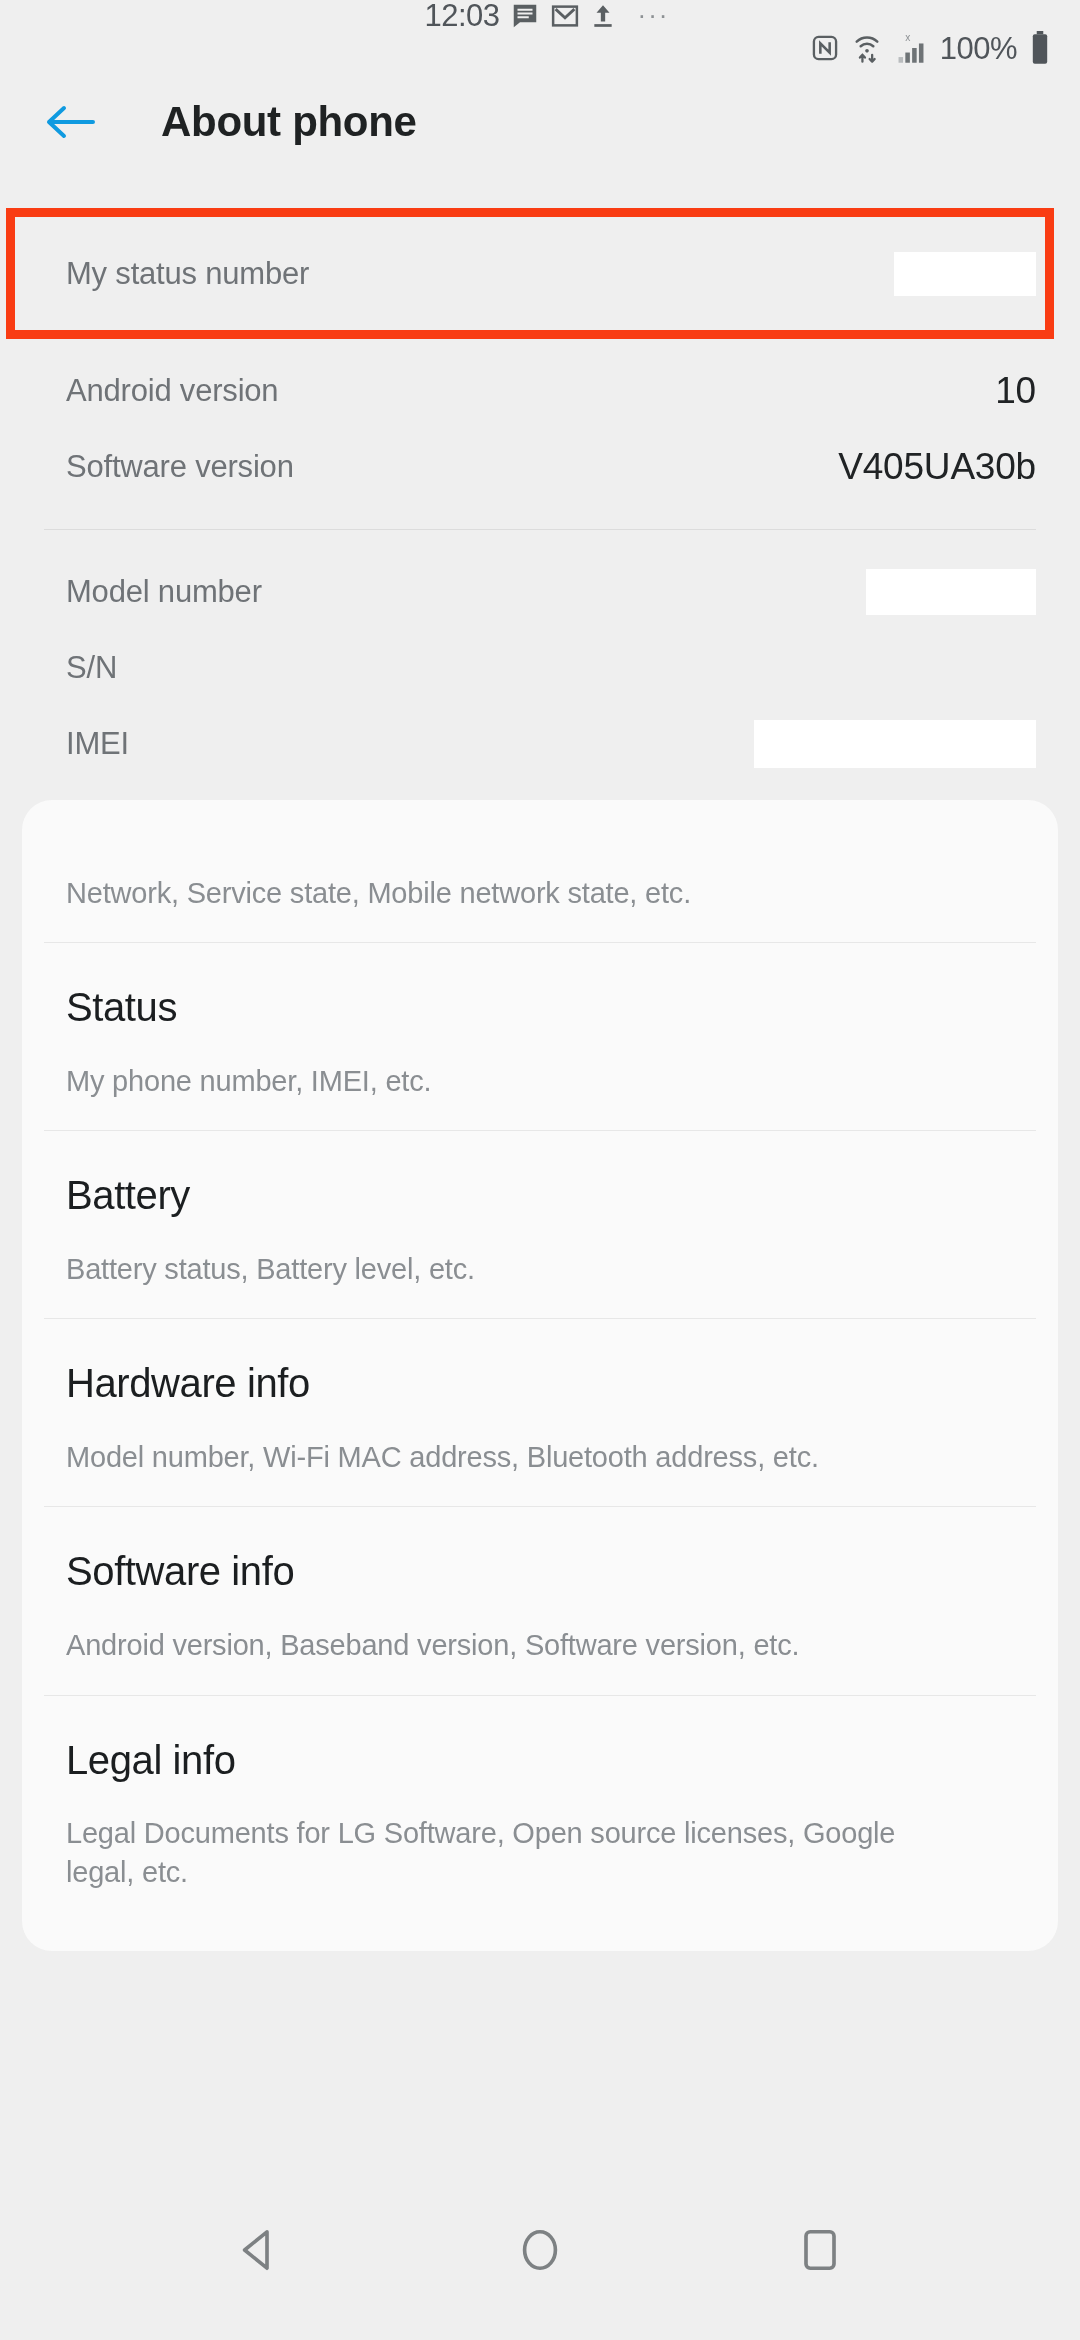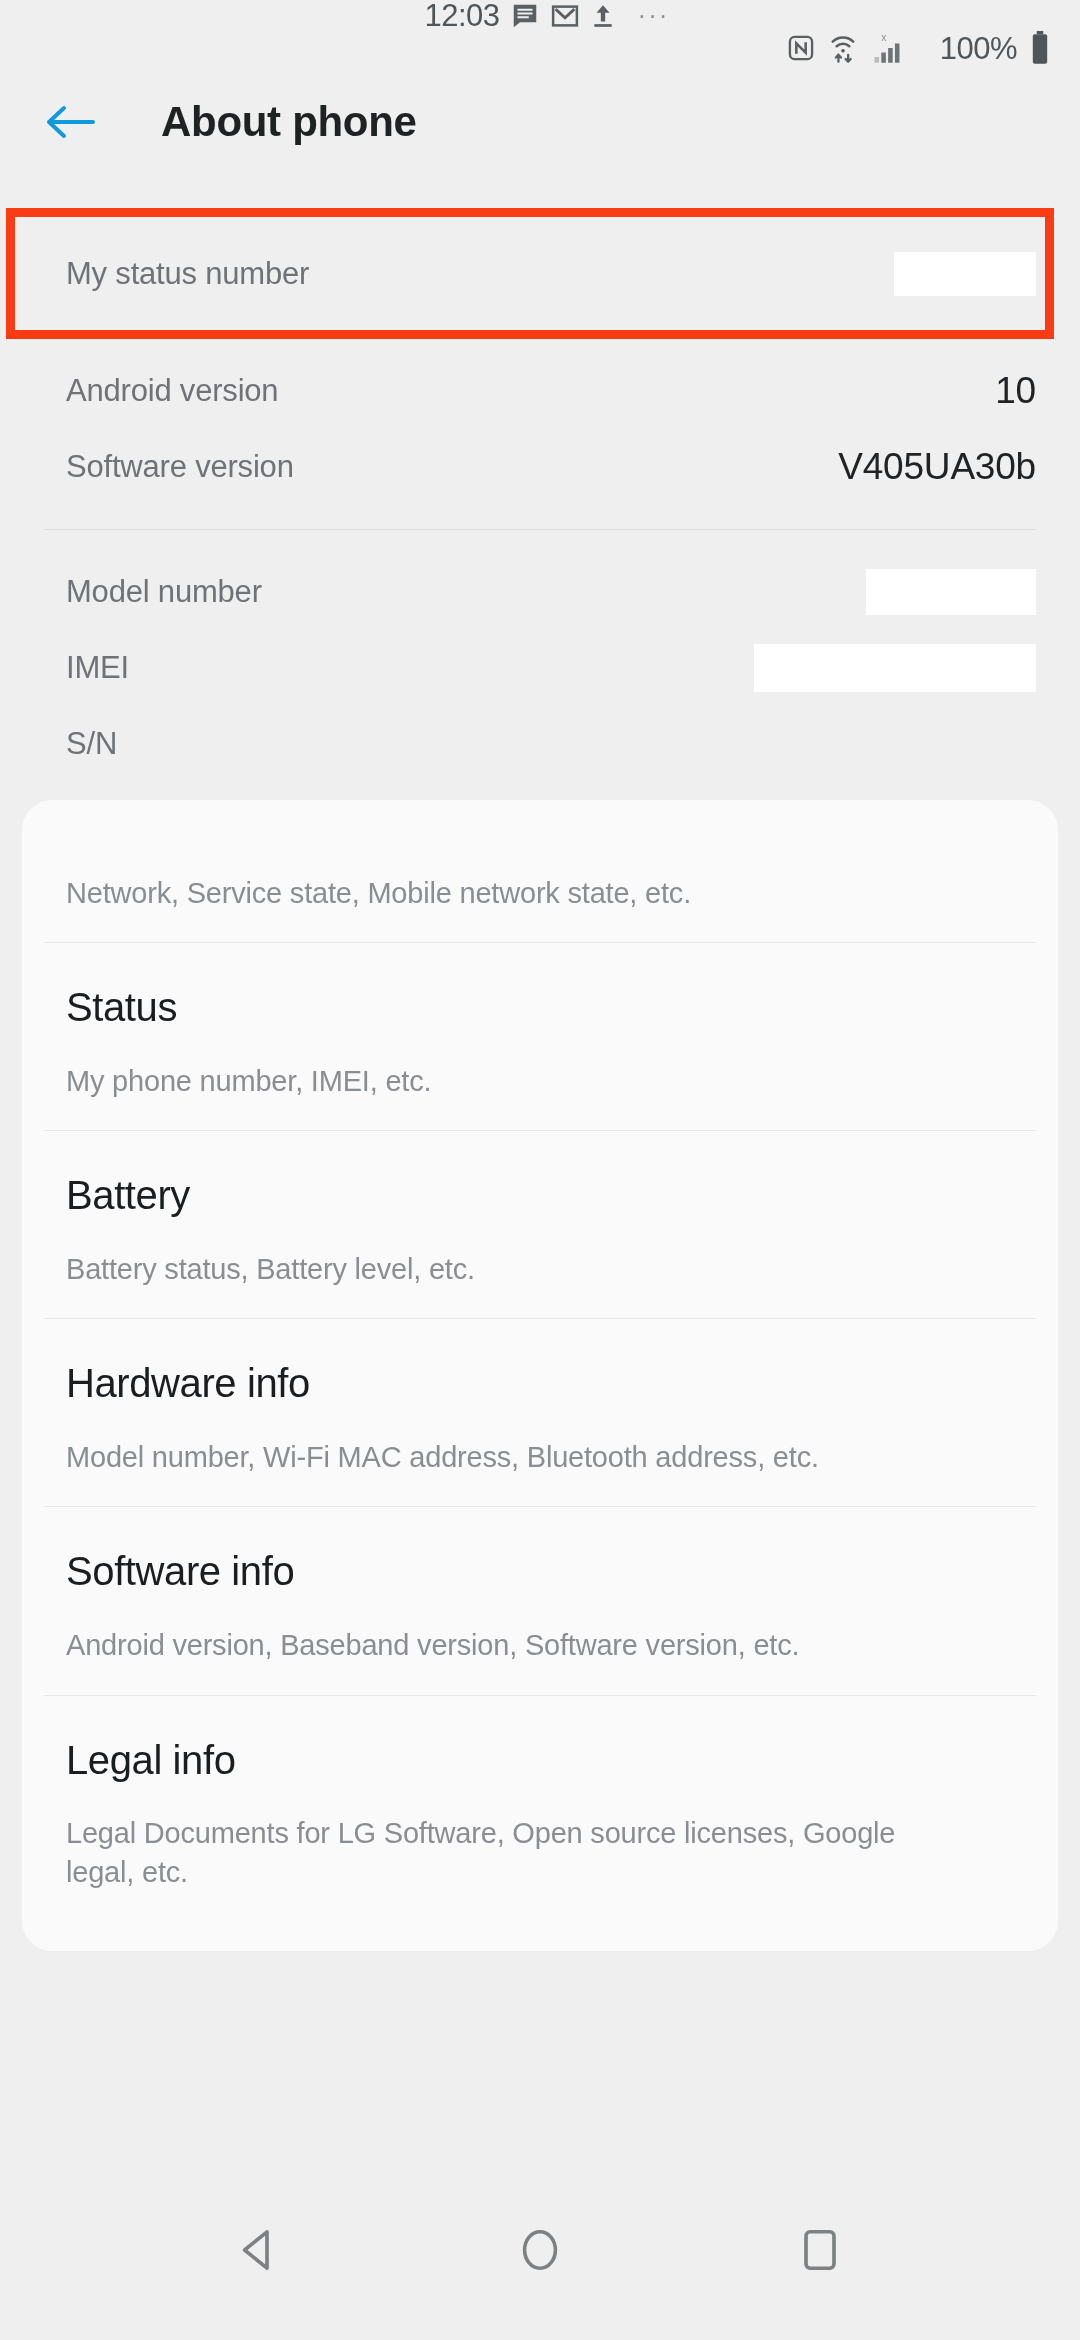--- a/index.html
+++ b/index.html
@@ -35,21 +35,20 @@
     font-size: 31px;
     letter-spacing: -0.5px;
     color: #50555a;
     line-height: 1;
   }
   .sb-batt-text {
     font-size: 31px;
     color: #50555a;
     letter-spacing: -0.5px;
     line-height: 1;
-    margin-left: 24px;
   }
   .sb-dots {
     font-size: 26px;
     color: #8d9194;
     letter-spacing: 2px;
     margin-left: 12px;
     line-height: 0.6;
   }
   .sb-icon { display: flex; align-items: center; }
 
@@ -284,27 +283,27 @@
     <div class="spacer-24"></div>
     <div class="divider-full"></div>
     <div class="spacer-24"></div>
 
     <div class="info-row">
       <span class="info-label">Model number</span>
       <span class="redacted" style="width:170px;height:46px;"></span>
     </div>
 
     <div class="info-row">
+      <span class="info-label">S/N</span>
+      <span class="info-value"></span>
+    </div>
+
+    <div class="info-row">
       <span class="info-label">IMEI</span>
       <span class="redacted" style="width:282px;height:48px;"></span>
-    </div>
-
-    <div class="info-row">
-      <span class="info-label">S/N</span>
-      <span class="info-value"></span>
     </div>
   </div>
 
   <div class="highlight-box"></div>
 
   <div class="card">
 
     <div class="card-item">
       <div class="subtitle">Network, Service state, Mobile network state, etc.</div>
     </div>

